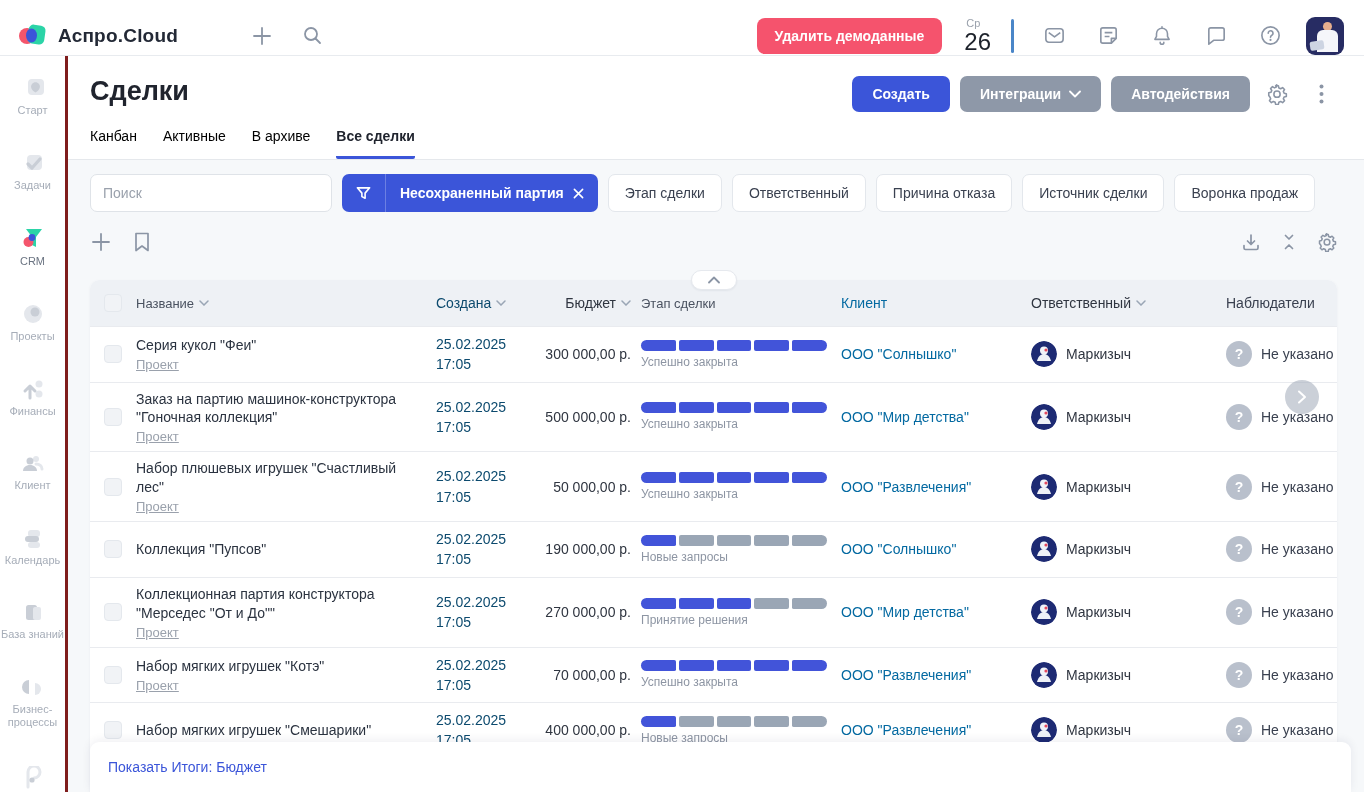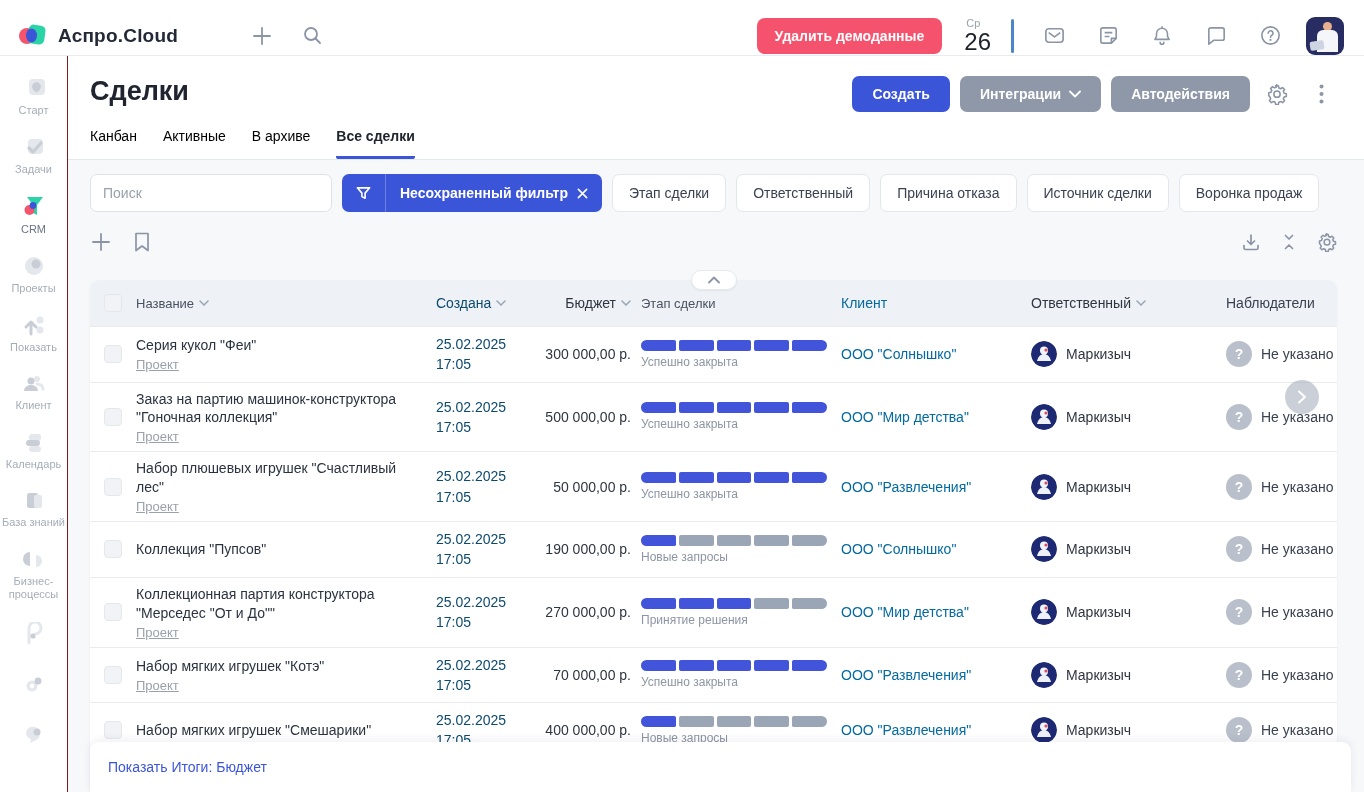--- a/index.html
+++ b/index.html
@@ -26,22 +26,22 @@
   .cal-day{font-size:24px;color:#1d222b;font-weight:500;}
   .cal-divider{width:3px;height:34px;background:#4a86c8;border-radius:2px;margin:0 4px 0 2px;}
   .avatar-top{width:38px;height:38px;border-radius:9px;background:#272c63;overflow:hidden;
     position:relative;cursor:pointer;flex:none;}
   .avatar-top .head{position:absolute;left:17px;top:5px;width:9px;height:9px;border-radius:50%;background:#e8b08e;}
   .avatar-top .body{position:absolute;left:11px;top:13px;width:21px;height:22px;border-radius:6px 6px 0 0;background:#f5f6fa;}
   .avatar-top .laptop{position:absolute;left:4px;top:24px;width:14px;height:9px;border-radius:2px;background:#cdd4e2;transform:rotate(-8deg);}
   
   .shell{display:flex;height:736px;}
   
-  .sidebar{width:68px;background:#fff;border-right:1px solid #7f1d1d;padding-top:14px;
-    display:flex;flex-direction:column;align-items:center;gap:4px;flex:none;}
+  .sidebar{width:68px;background:#fff;border-right:3px solid #7f1d1d;padding-top:14px;
+    display:flex;flex-direction:column;align-items:center;gap:20px;flex:none;}
   .side-item{width:64px;display:flex;flex-direction:column;align-items:center;gap:3px;
     padding:7px 0 8px;cursor:pointer;}
   .side-label{font-size:11px;color:#a6adb8;text-align:center;line-height:1.15;}
   .side-item.active .side-label{color:#6b7482;}
   .side-item.nolabel{padding:10px 0;}
   
   .main{flex:1;display:flex;flex-direction:column;background:#f6f8fa;min-width:0;}
   .page-head{background:#fff;padding:20px 26px 0 22px;border-bottom:1px solid #e5e8ec;}
   .page-head-row{display:flex;align-items:flex-start;}
   .page-title{font-size:27px;font-weight:600;color:#20242e;}
@@ -230,21 +230,21 @@
     </div>
 
     <div class="side-item">
       <span class="side-ic">
           <svg width="26" height="24" viewBox="0 0 26 24">
             <circle cx="19" cy="6" r="3.5" fill="#e4e7ec"></circle>
             <circle cx="19" cy="16" r="3.5" fill="#e4e7ec"></circle>
             <path d="M10 20V8M10 8L5 13M10 8l5 5" stroke="#c9ced6" stroke-width="3" fill="none" stroke-linecap="round" stroke-linejoin="round"></path>
           </svg>
         </span>
-      <span class="side-label">Показать</span>
+      <span class="side-label">Финансы</span>
     </div>
 
     <div class="side-item">
       <span class="side-ic">
           <svg width="26" height="24" viewBox="0 0 26 24">
             <circle cx="16" cy="7" r="3" fill="#e4e7ec"></circle>
             <circle cx="10" cy="9" r="3.5" fill="#c9ced6"></circle>
             <path d="M3 19c0-3.5 3-6 7-6s7 2.5 7 6" fill="#c9ced6"></path>
             <path d="M16 12c3.5 0 6 2.2 6 5" fill="none" stroke="#e4e7ec" stroke-width="3" stroke-linecap="round"></path>
           </svg>
@@ -360,21 +360,21 @@
           <input placeholder="Поиск" style="">
         </div>
         <div class="chip-active">
           <span class="funnel-part">
             <svg width="17" height="17" viewBox="0 0 18 18" fill="none" stroke="#fff" stroke-width="1.7" stroke-linejoin="round">
                 <path d="M2.5 3h13l-4.8 5.6v5.4l-3.4-1.7V8.6L2.5 3z"></path>
               </svg>
           </span>
           <span class="divider"></span>
           <span class="label-part">
-            <span>Несохраненный фильтр</span>
+            <span>Несохраненный партия</span>
             <svg width="11" height="11" viewBox="0 0 12 12">
                 <path d="M1.5 1.5l9 9M10.5 1.5l-9 9" stroke="#fff" stroke-width="1.7" stroke-linecap="round"></path>
               </svg>
           </span>
         </div>
         <div class="chip">Этап сделки</div>
         <div class="chip">Ответственный</div>
         <div class="chip">Причина отказа</div>
         <div class="chip">Источник сделки</div>
         <div class="chip">Воронка продаж</div>

